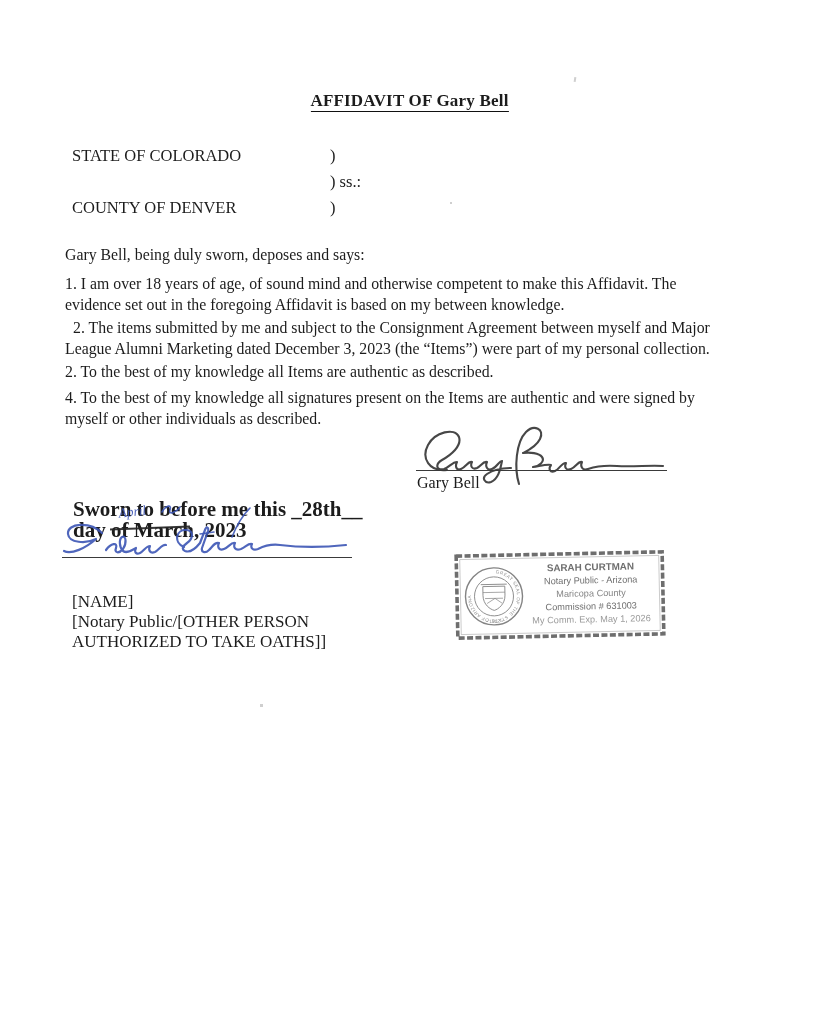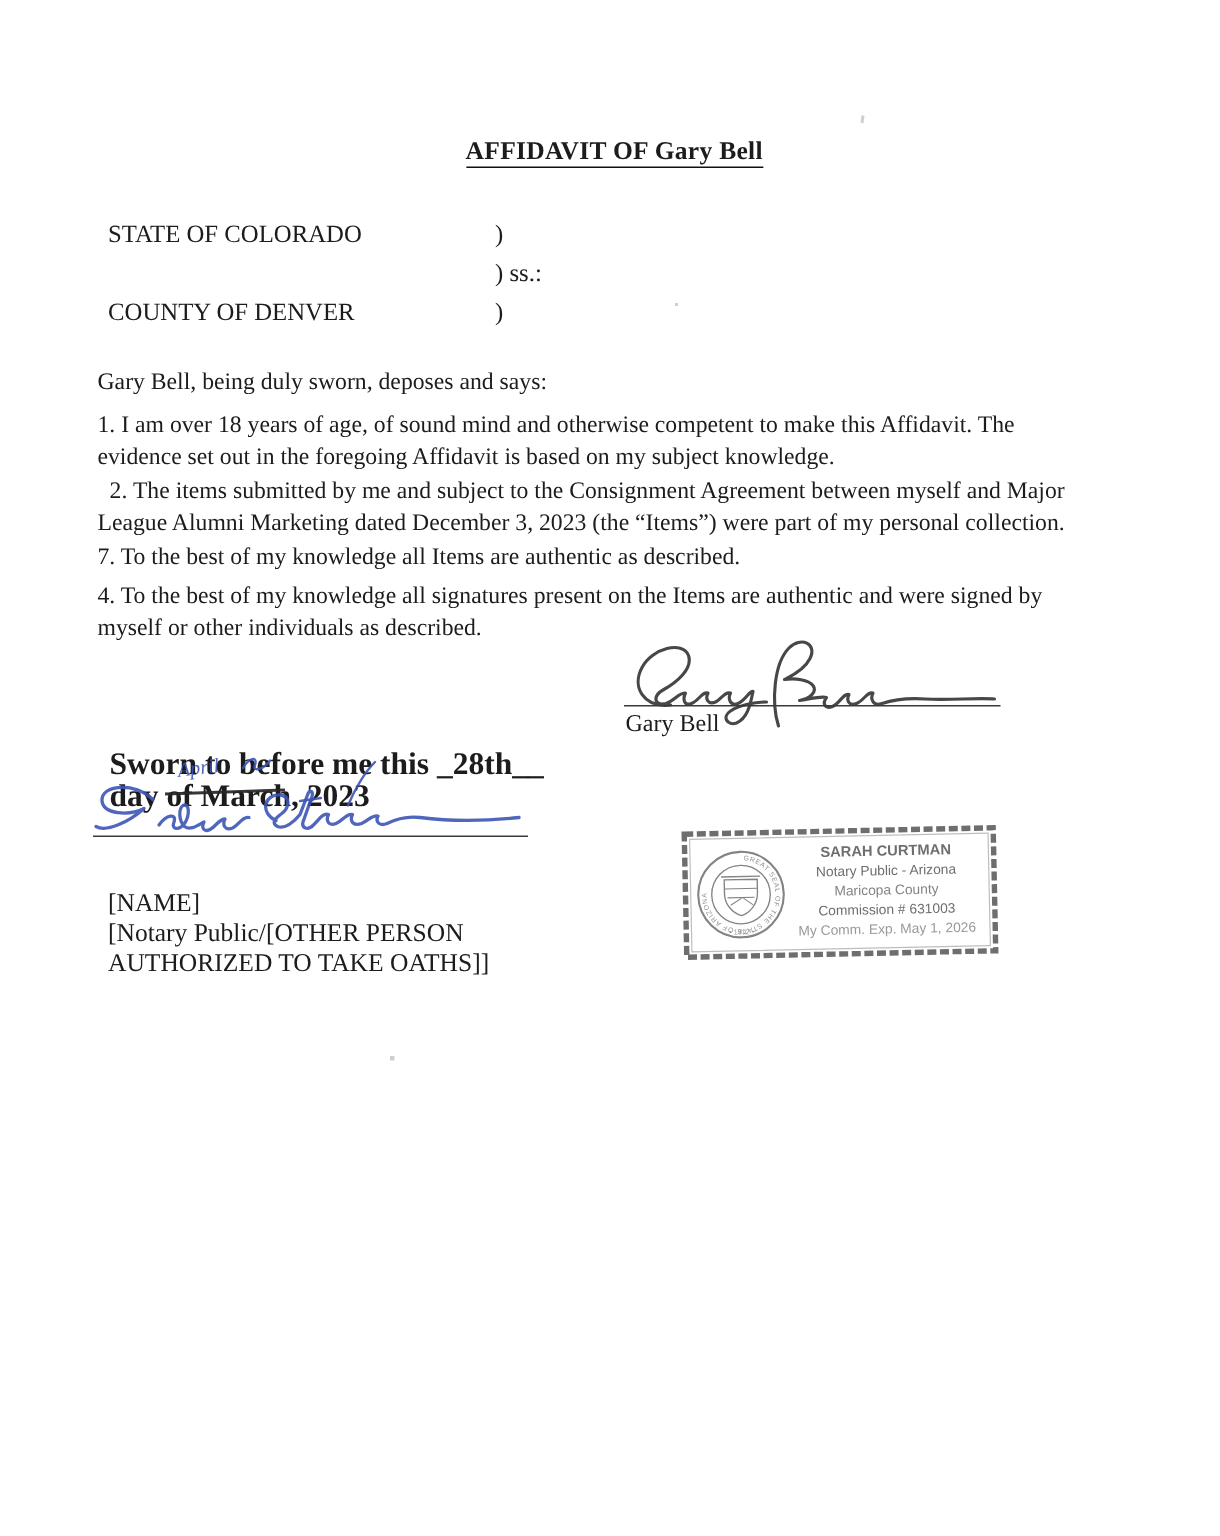--- a/index.html
+++ b/index.html
@@ -50,30 +50,30 @@
   <div class="abs venue" style="top:146px;left:72px;">STATE OF COLORADO</div>
   <div class="abs venue" style="top:146px;left:330px;">)</div>
   <div class="abs venue" style="top:172px;left:330px;">) ss.:</div>
   <div class="abs venue" style="top:198px;left:72px;">COUNTY OF DENVER</div>
   <div class="abs venue" style="top:198px;left:330px;">)</div>
 
   <div class="abs bodyline" style="top:245px;left:65px;">Gary Bell, being duly sworn, deposes and says:</div>
 
   <div class="abs" style="top:274px;left:65px;">
     <div class="bodyline">1. I am over 18 years of age, of sound mind and otherwise competent to make this Affidavit. The</div>
-    <div class="bodyline">evidence set out in the foregoing Affidavit is based on my subject knowledge.</div>
+    <div class="bodyline">evidence set out in the foregoing Affidavit is based on my between knowledge.</div>
   </div>
 
   <div class="abs" style="top:318px;left:65px;text-align:right;">
     <div class="bodyline">2. The items submitted by me and subject to the Consignment Agreement between myself and Major</div>
     <div class="bodyline">League Alumni Marketing dated December 3, 2023 (the “Items”) were part of my personal collection.</div>
   </div>
 
   <div class="abs" style="top:362px;left:65px;">
-    <div class="bodyline">7. To the best of my knowledge all Items are authentic as described.</div>
+    <div class="bodyline">2. To the best of my knowledge all Items are authentic as described.</div>
   </div>
 
   <div class="abs" style="top:388px;left:65px;">
     <div class="bodyline">4. To the best of my knowledge all signatures present on the Items are authentic and were signed by</div>
     <div class="bodyline">myself or other individuals as described.</div>
   </div>
 
   <svg class="abs" style="top:424px;left:413px;" width="256" height="62" viewBox="0 0 256 62" aria-hidden="true">
     <path class="sigstroke" d="M34,46 C16,48 8,34 15,21 C22,8 42,3 46,13 C49,22 38,31 29,36 C22,40 23,47 31,45 C37,43 39,38 44,38 C42,42 43,47 48,45 C53,43 55,37 59,38 C57,42 59,46 64,44 C68,42 70,37 74,38 C72,42 74,47 79,45 C84,43 87,36 89,37 C87,47 85,55 78,58 C72,60 68,54 74,50 C80,46 90,44 98,44"></path>
     <path class="sigstroke" d="M106,60 C101,44 103,18 113,8 C121,0 132,5 127,15 C123,23 114,27 110,29 C117,28 126,29 129,33 C132,37 127,42 120,43 C127,42 134,40 138,41 C135,45 137,49 142,47 C147,45 149,38 153,39 C151,43 153,47 158,45 C163,43 165,37 169,38 C167,42 169,47 175,45 C181,43 190,41 204,42 C220,43 238,41 250,42"></path>

